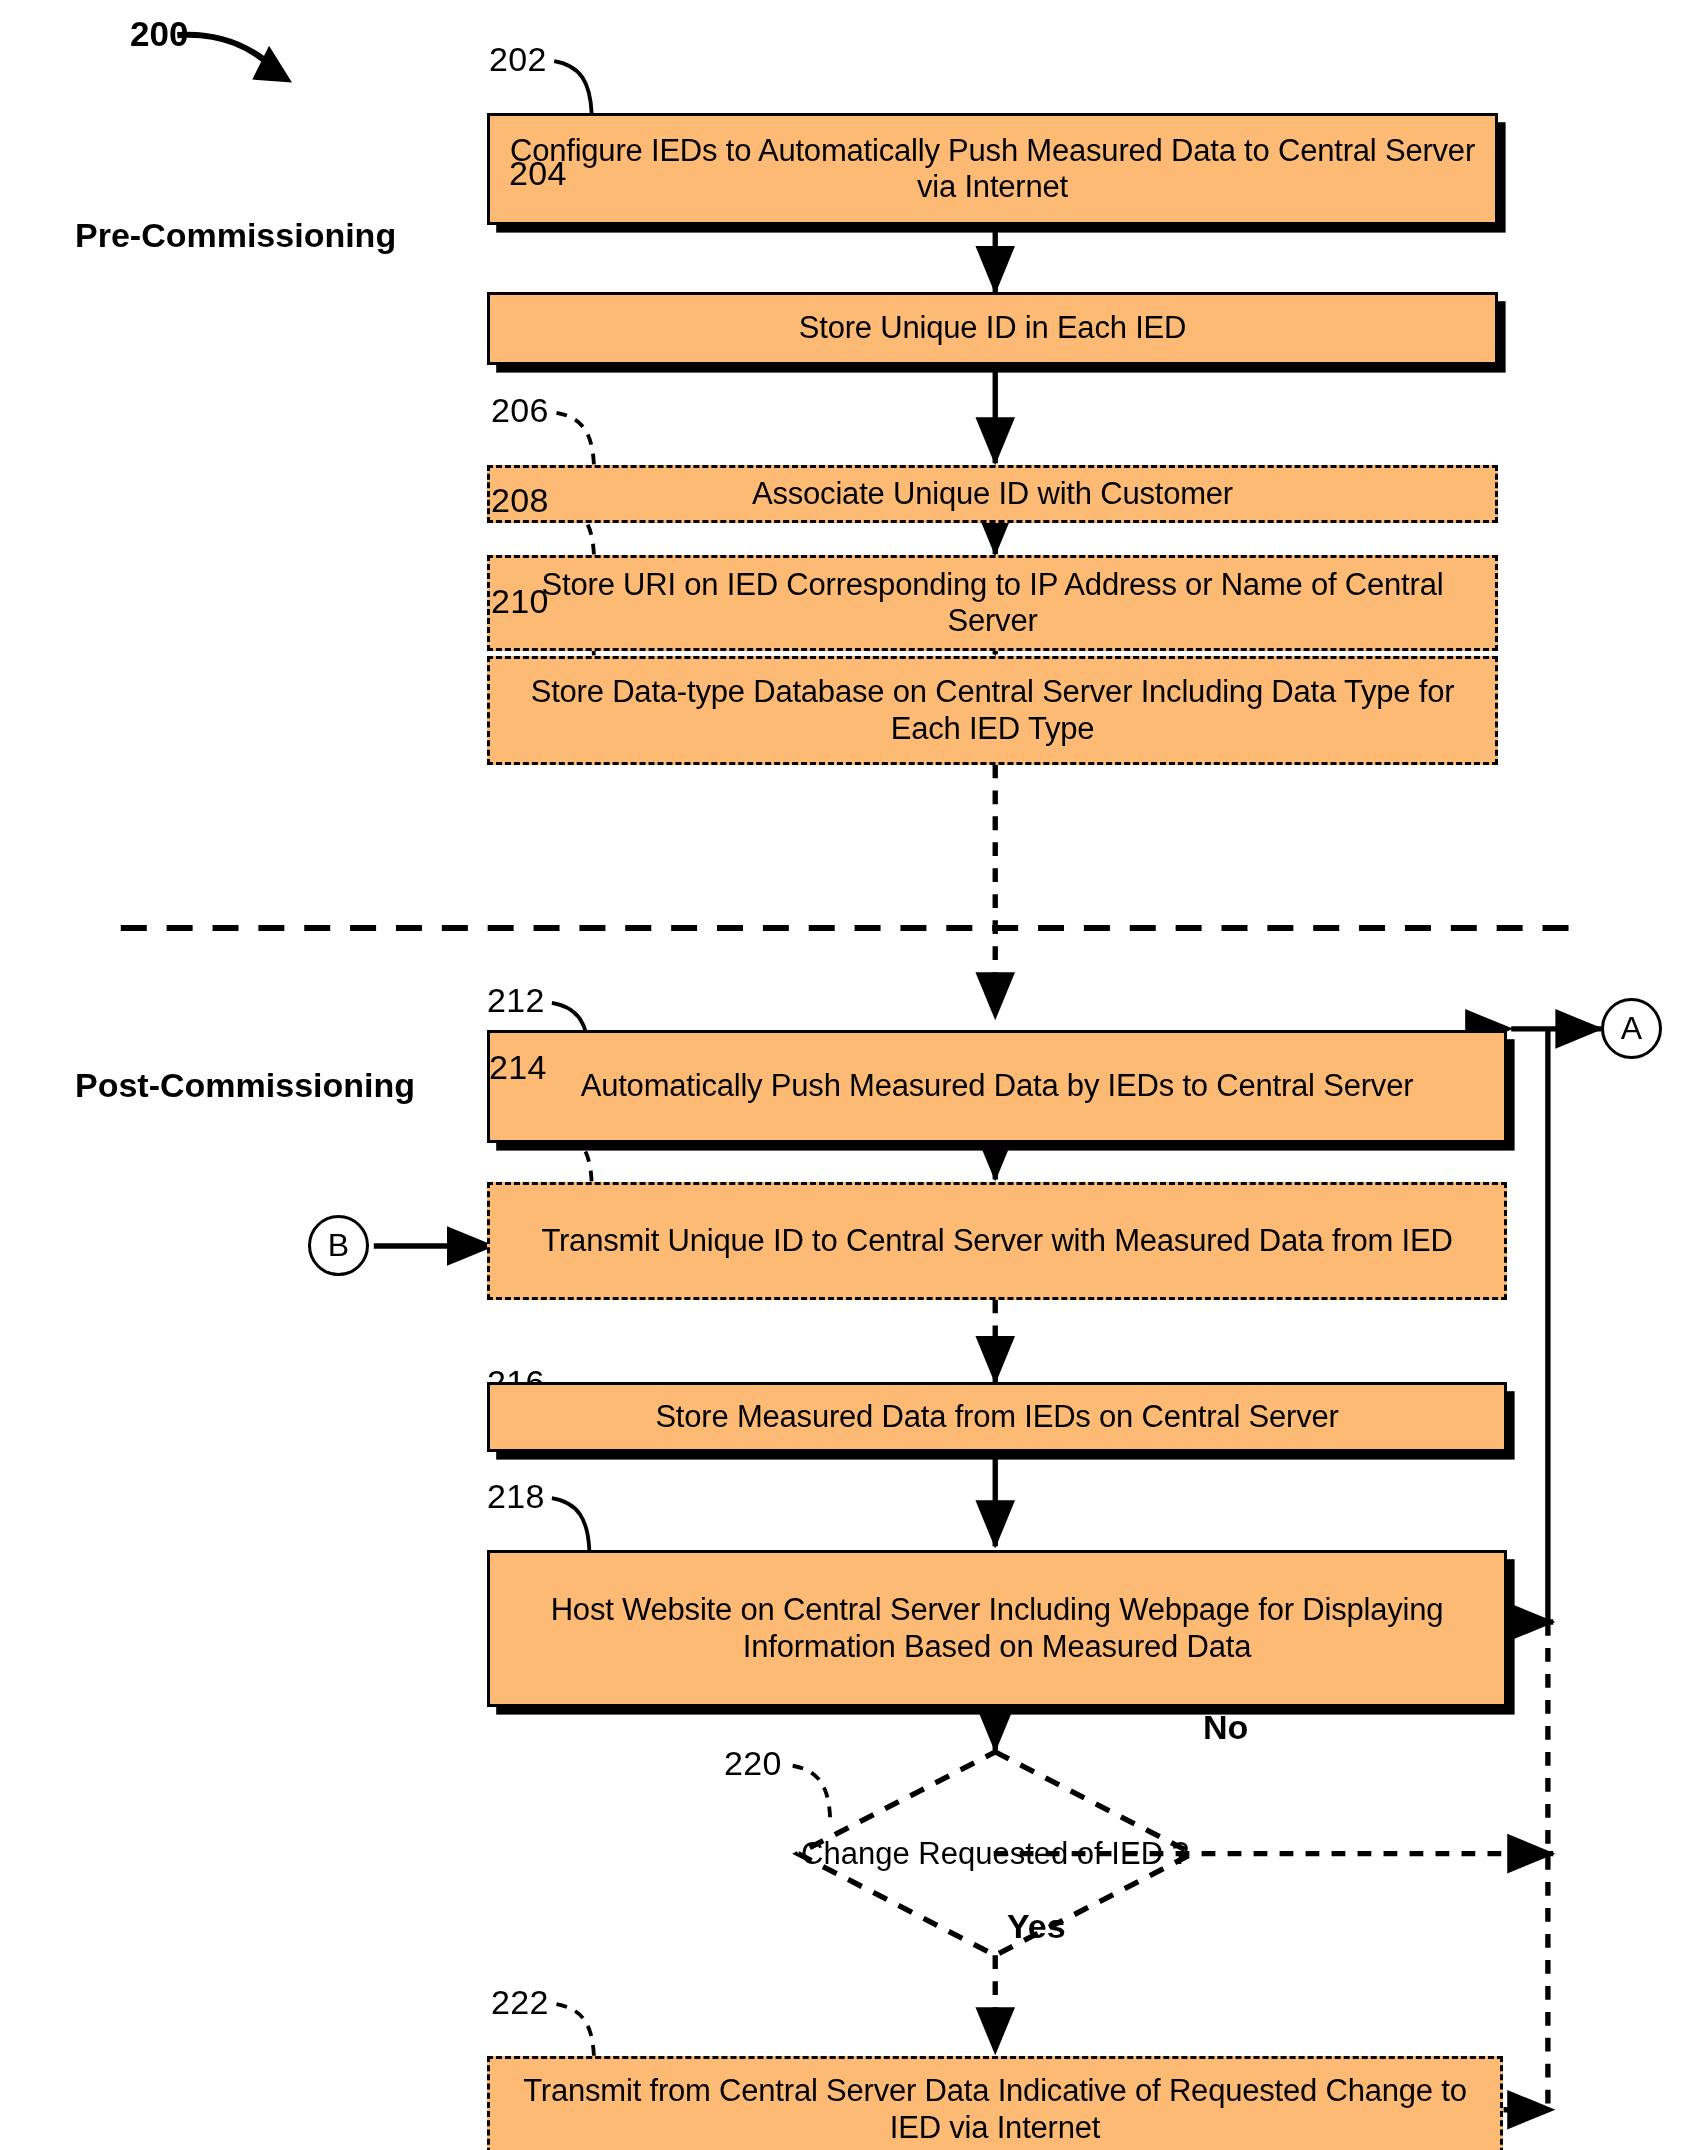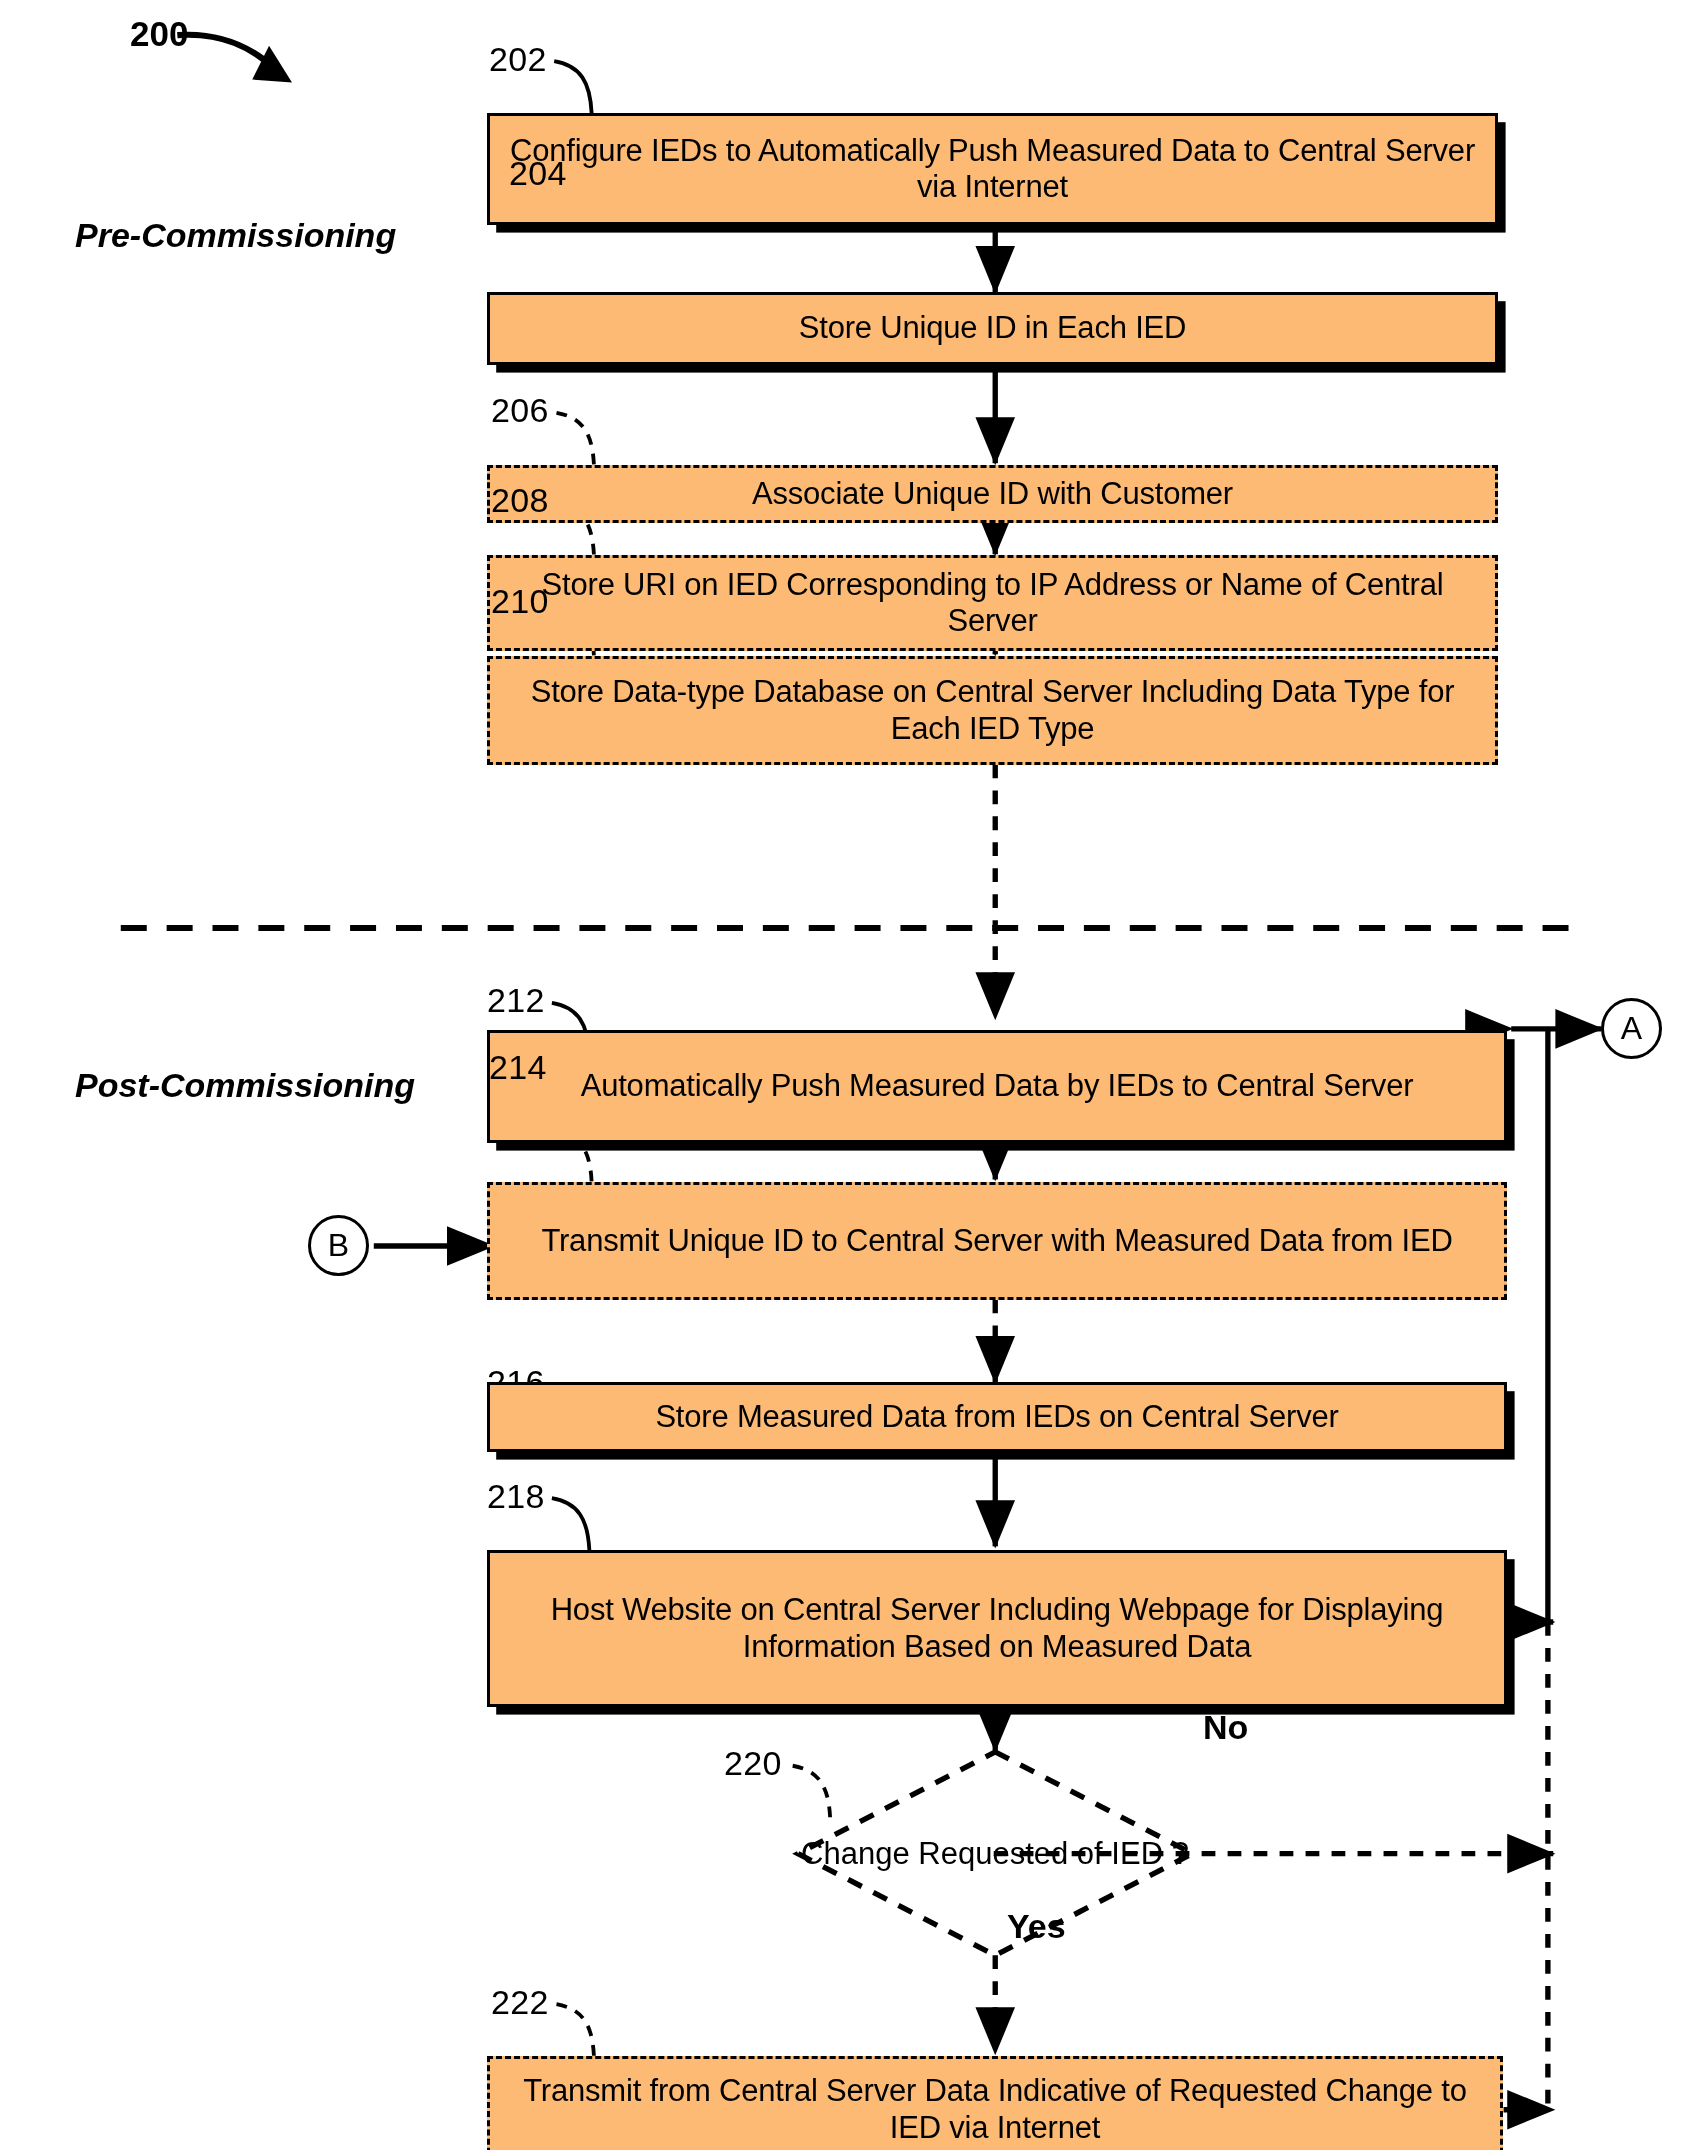--- a/index.html
+++ b/index.html
@@ -70,21 +70,20 @@
     font-size: 34px;
     letter-spacing: 0.4px;
     white-space: nowrap;
   }
   
   .seclabel {
     position: absolute;
     font-size: 34px;
     font-weight: bold;
     white-space: nowrap;
-    font-style: italic;
   }
   
   .figid {
     position: absolute;
     font-size: 35px;
     font-weight: bold;
     white-space: nowrap;
   }
   
   .branchlabel {

